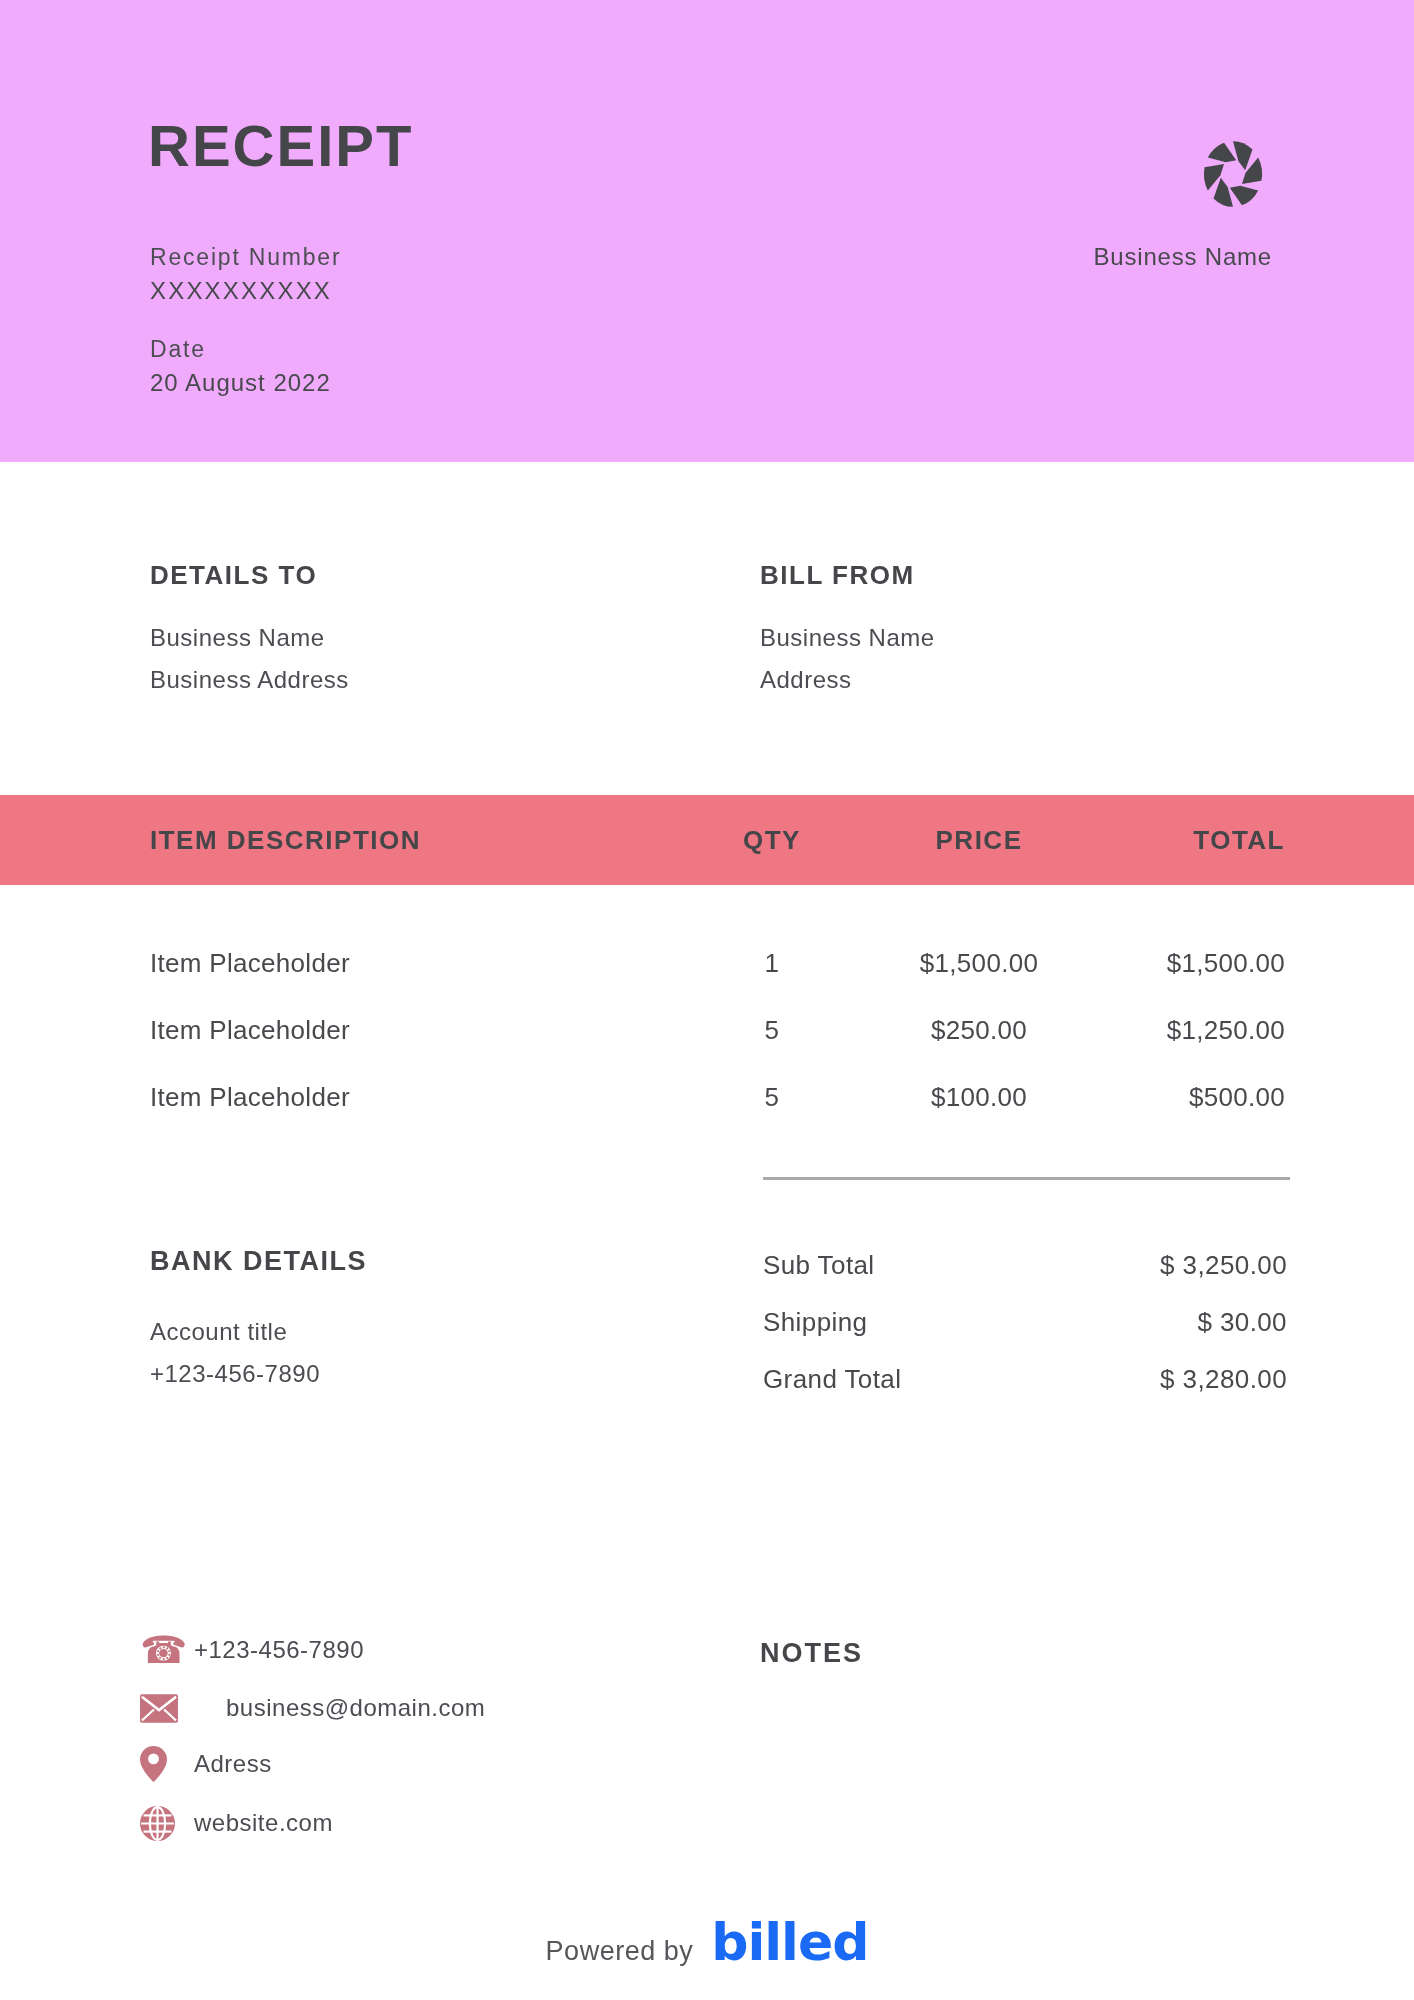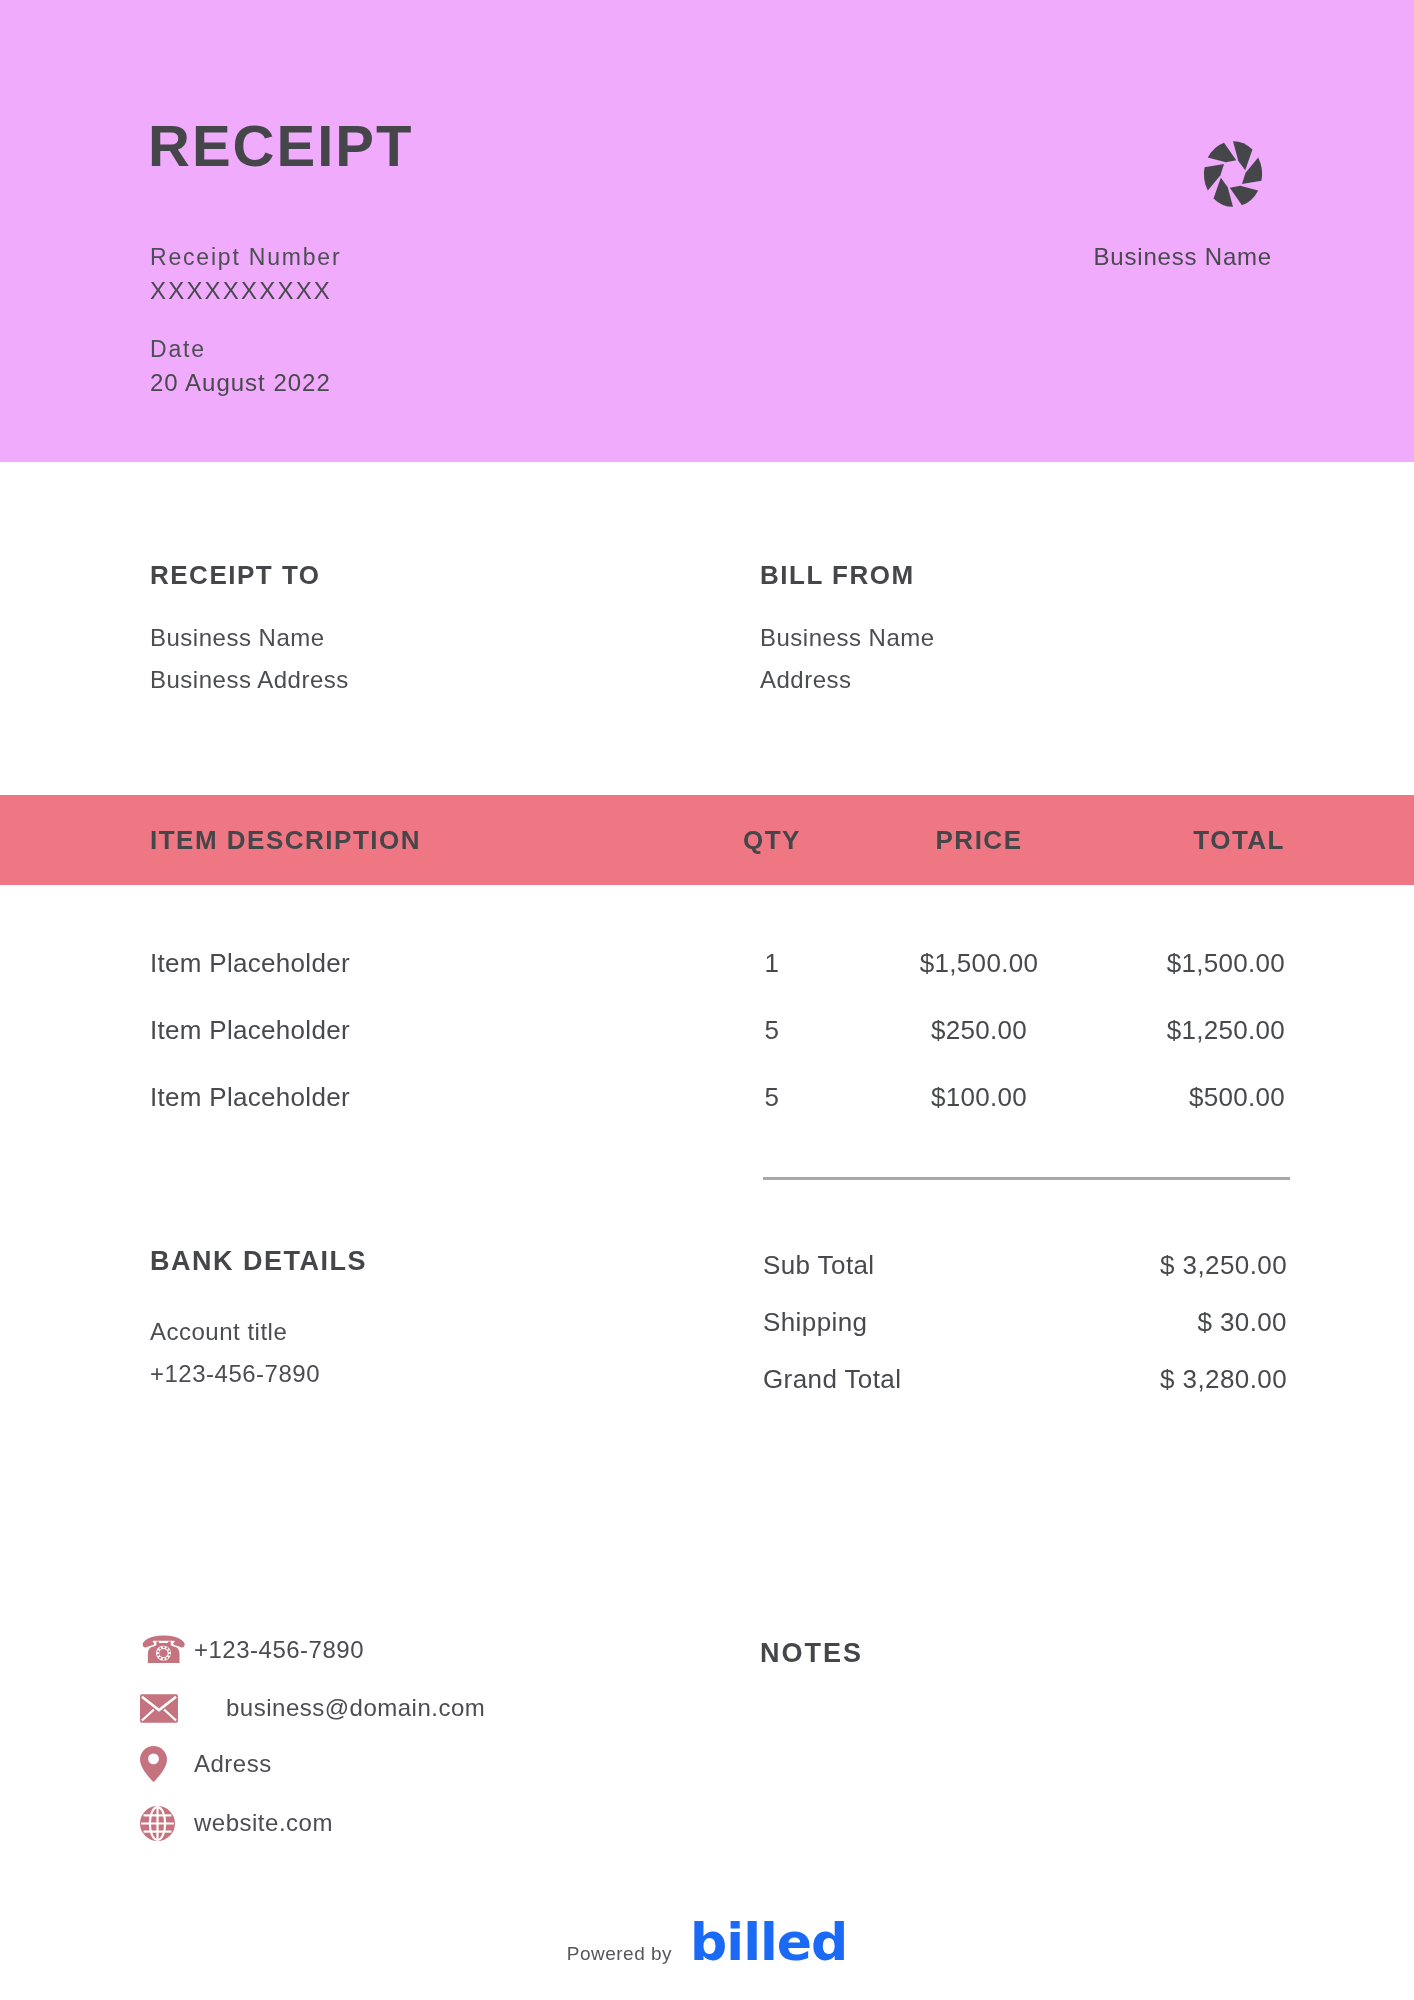--- a/index.html
+++ b/index.html
@@ -59,21 +59,21 @@
   
   .contact-row{left:140px;width:500px;height:40px;display:flex;align-items:center;}
   .c-row-0{top:1630px;} .c-row-1{top:1688px;gap:32px;} .c-row-2{top:1744px;} .c-row-3{top:1803px;}
   .contact-icon-box{width:42px;height:40px;display:flex;align-items:center;justify-content:flex-start;flex:0 0 42px;}
   .contact-text{margin-left:12px;font-size:24px;color:#4c4d52;letter-spacing:0.5px;}
   .phone-glyph{font-family:"DejaVu Sans", sans-serif;font-size:38px;color:#c5737e;line-height:40px;}
   .notes-heading{left:760px;top:1638px;font-size:27px;letter-spacing:2px;}
 
   
   .footer{left:0;top:1912px;width:1414px;height:70px;display:flex;justify-content:center;align-items:baseline;}
-  .powered-by{font-size:19px;color:#55565a;letter-spacing:0.5px;}
+  .powered-by{font-size:27px;color:#55565a;letter-spacing:0.5px;}
   .brand-billed{margin-left:18px;font-family:"DejaVu Sans", sans-serif;font-size:52px;font-weight:bold;color:#1a6af5;letter-spacing:-1px;}
 </style>
 </head>
 <body>
 
 <div class="page">
 
   <div class="abs header-band">
     <div class="abs receipt-title">RECEIPT</div>
 
@@ -92,21 +92,21 @@
         <use href="#blade" transform="rotate(60)"></use>
         <use href="#blade" transform="rotate(120)"></use>
         <use href="#blade" transform="rotate(180)"></use>
         <use href="#blade" transform="rotate(240)"></use>
         <use href="#blade" transform="rotate(300)"></use>
       </svg>
     </div>
     <div class="abs hdr-business-name">Business Name</div>
   </div>
 
-  <div class="abs section-heading payable-heading">RECEIPT TO</div>
+  <div class="abs section-heading payable-heading">DETAILS TO</div>
   <div class="abs body-text payable-name">Business Name</div>
   <div class="abs body-text payable-address">Business Address</div>
 
   <div class="abs section-heading billfrom-heading">BILL FROM</div>
   <div class="abs body-text billfrom-name">Business Name</div>
   <div class="abs body-text billfrom-address">Address</div>
 
   <div class="abs table-header-band">
     <span class="th-cell col-desc">ITEM DESCRIPTION</span>
     <span class="th-cell col-qty">QTY</span>

